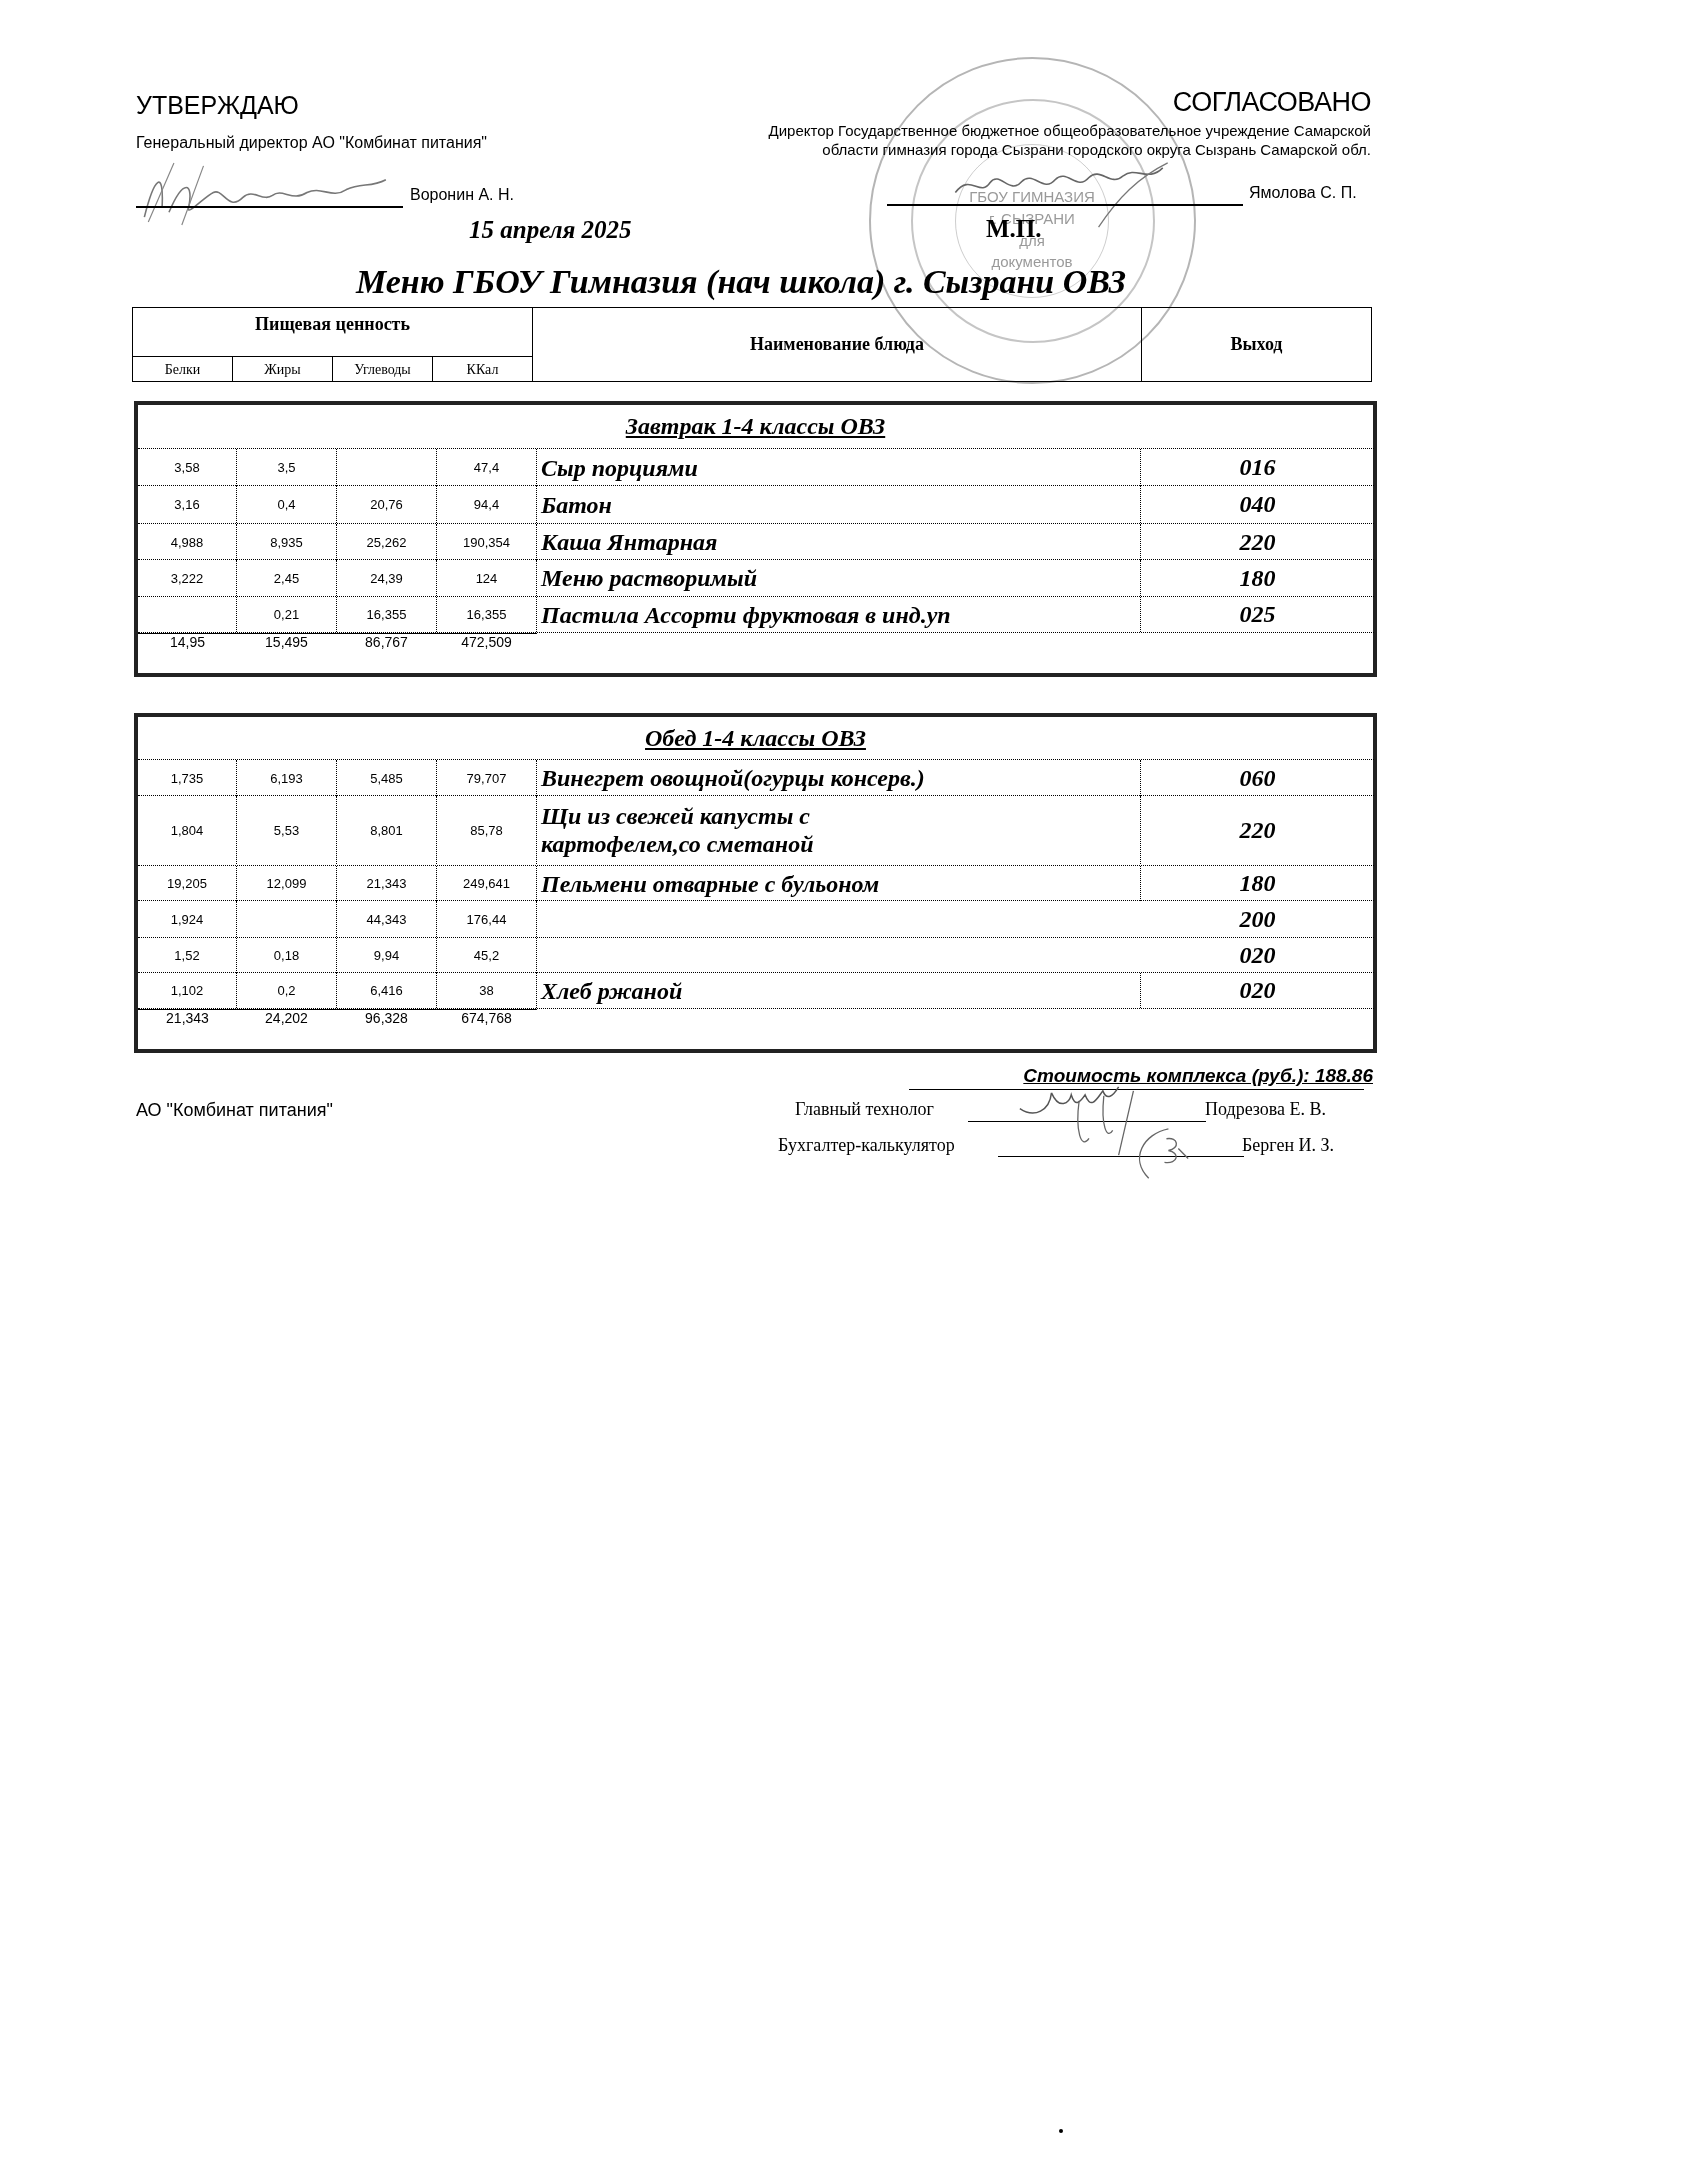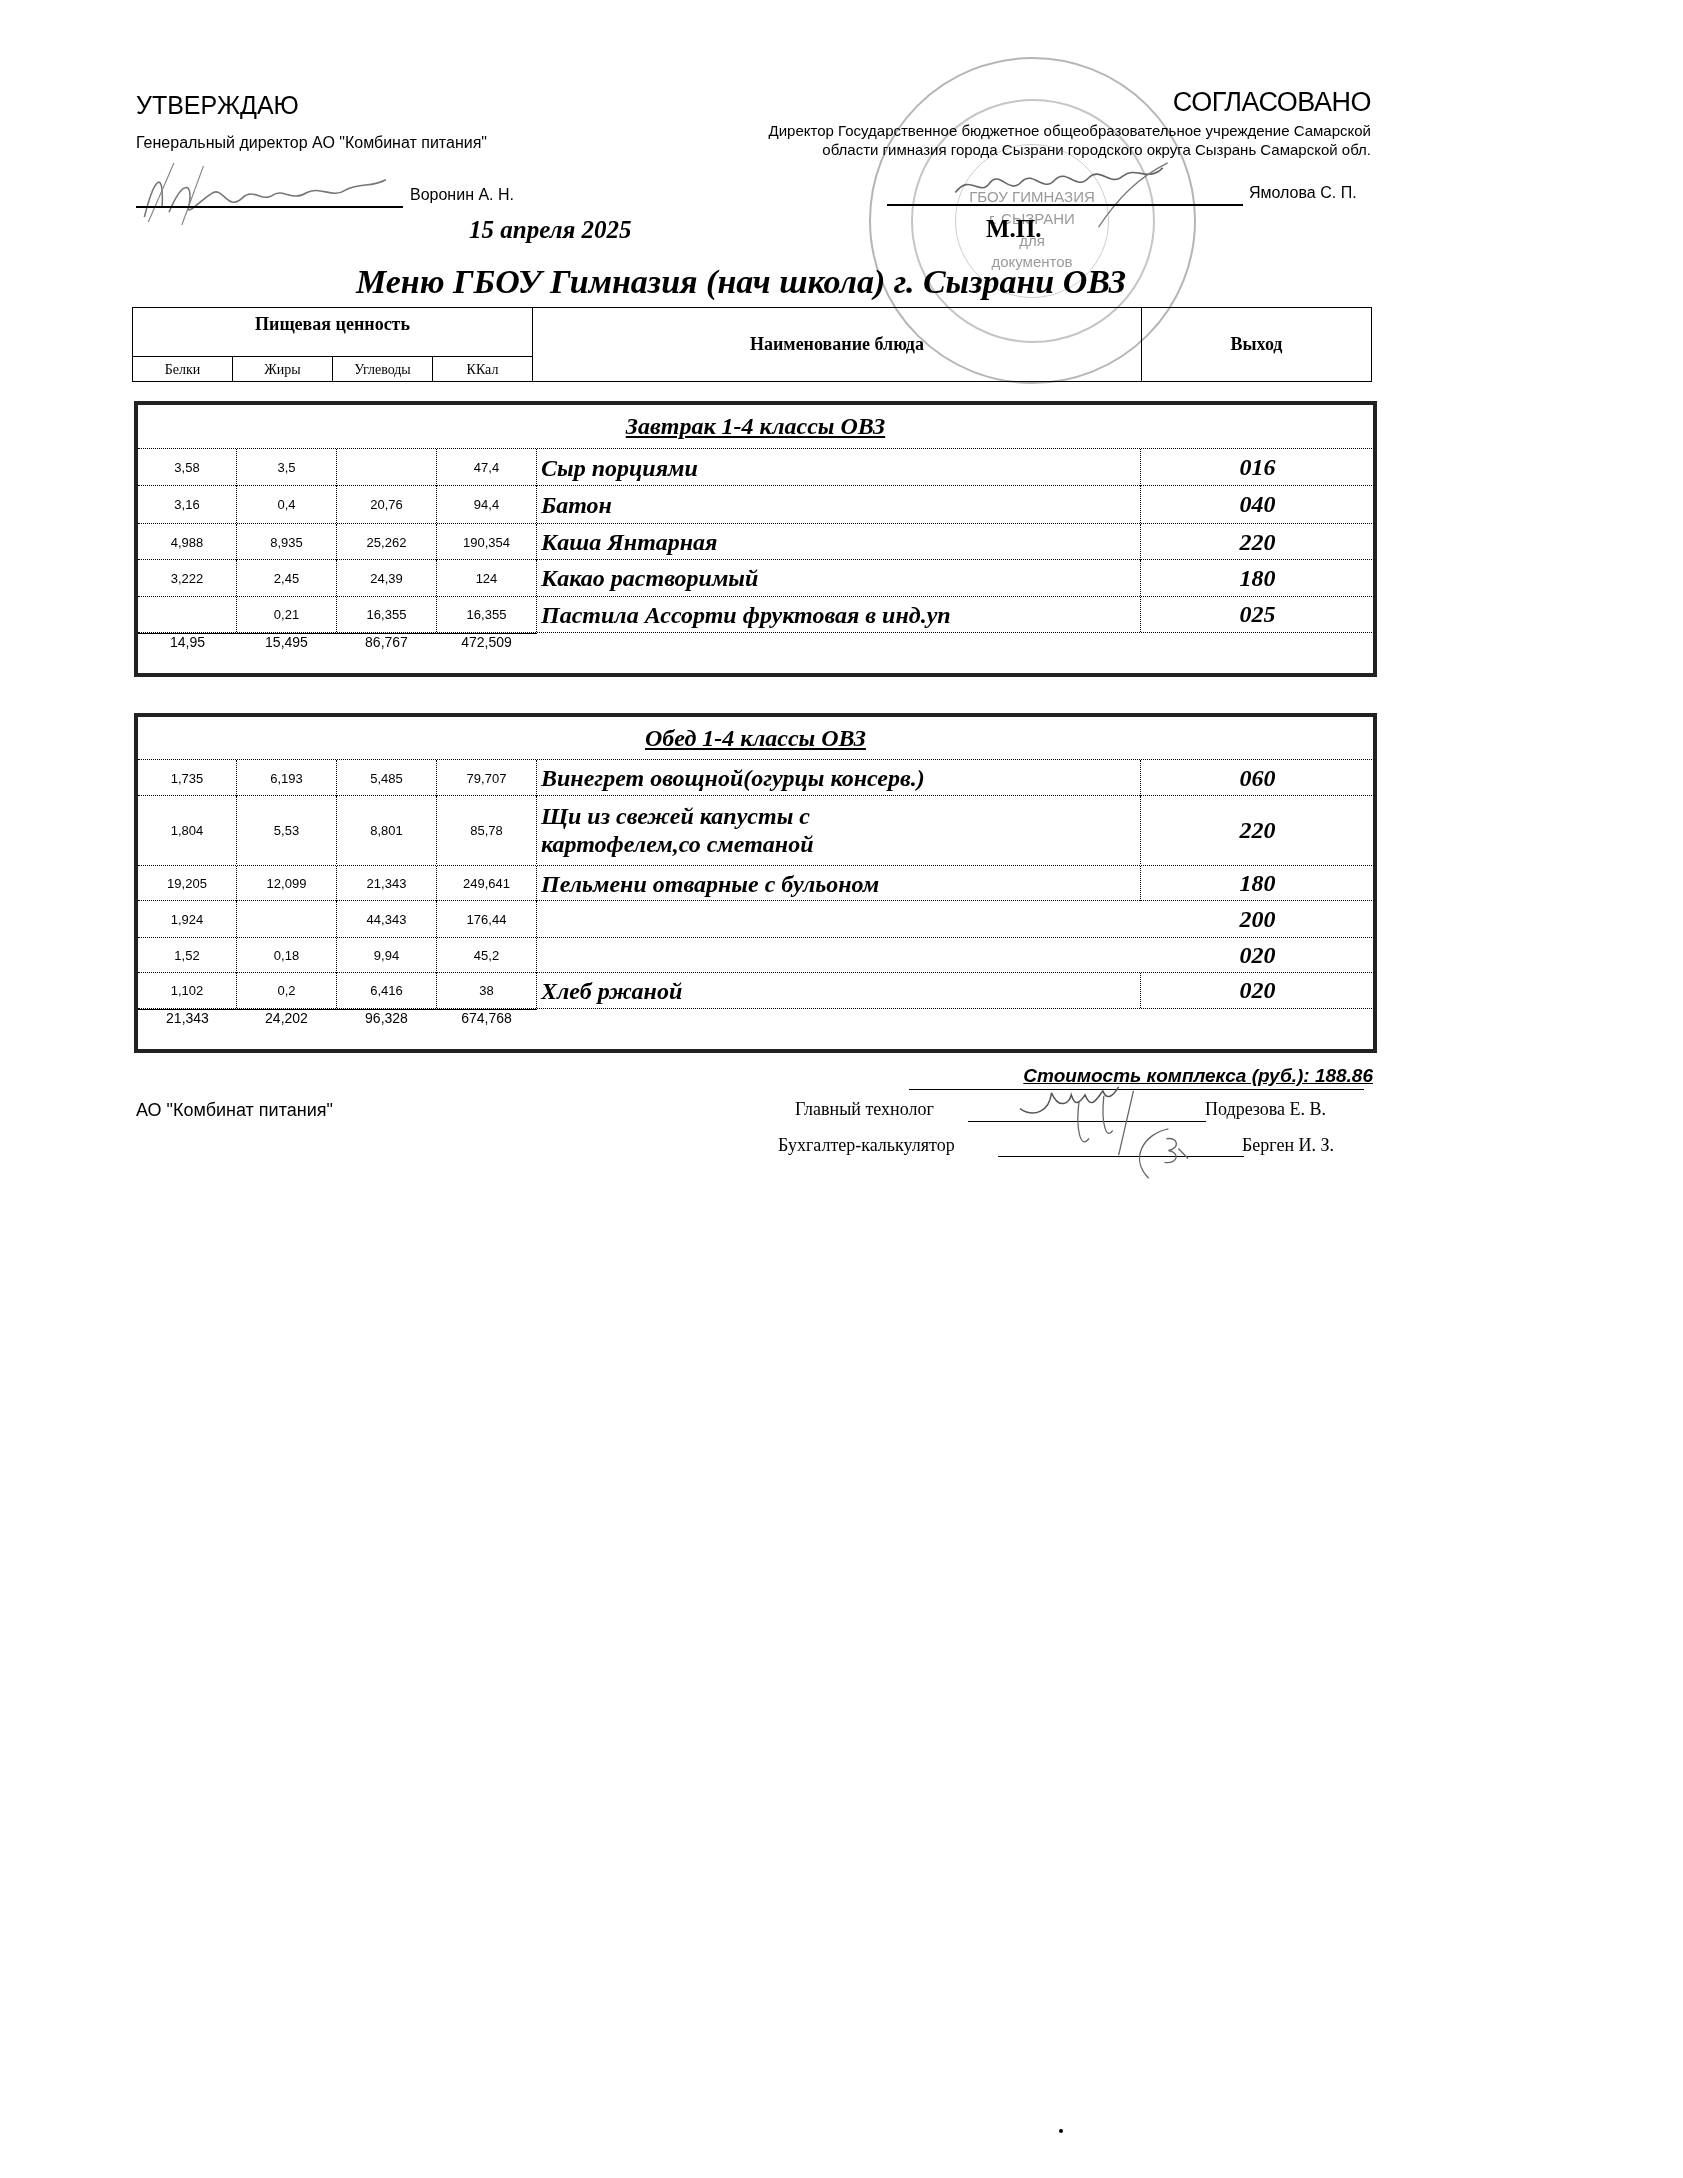--- a/index.html
+++ b/index.html
@@ -126,21 +126,21 @@
     <div class="mcell num" style="left:199px;width:100px;">25,262</div>
     <div class="mcell num" style="left:299px;width:100px;">190,354</div>
     <div class="mcell dish" style="left:399px;width:604px;">Каша Янтарная</div>
     <div class="mcell yield" style="left:1003px;width:233px;">220</div>
   </div>
   <div class="meal-row" style="top:154px;height:37px;">
     <div class="mcell num" style="left:0;width:99px;">3,222</div>
     <div class="mcell num" style="left:99px;width:100px;">2,45</div>
     <div class="mcell num" style="left:199px;width:100px;">24,39</div>
     <div class="mcell num" style="left:299px;width:100px;">124</div>
-    <div class="mcell dish" style="left:399px;width:604px;">Какао растворимый</div>
+    <div class="mcell dish" style="left:399px;width:604px;">Меню растворимый</div>
     <div class="mcell yield" style="left:1003px;width:233px;">180</div>
   </div>
   <div class="meal-row" style="top:191px;height:37px;border-bottom:1.5px dotted #000;">
     <div class="mcell num" style="left:0;width:99px;"></div>
     <div class="mcell num" style="left:99px;width:100px;">0,21</div>
     <div class="mcell num" style="left:199px;width:100px;">16,355</div>
     <div class="mcell num" style="left:299px;width:100px;">16,355</div>
     <div class="mcell dish" style="left:399px;width:604px;">Пастила Ассорти фруктовая в инд.уп</div>
     <div class="mcell yield" style="left:1003px;width:233px;">025</div>
   </div>

